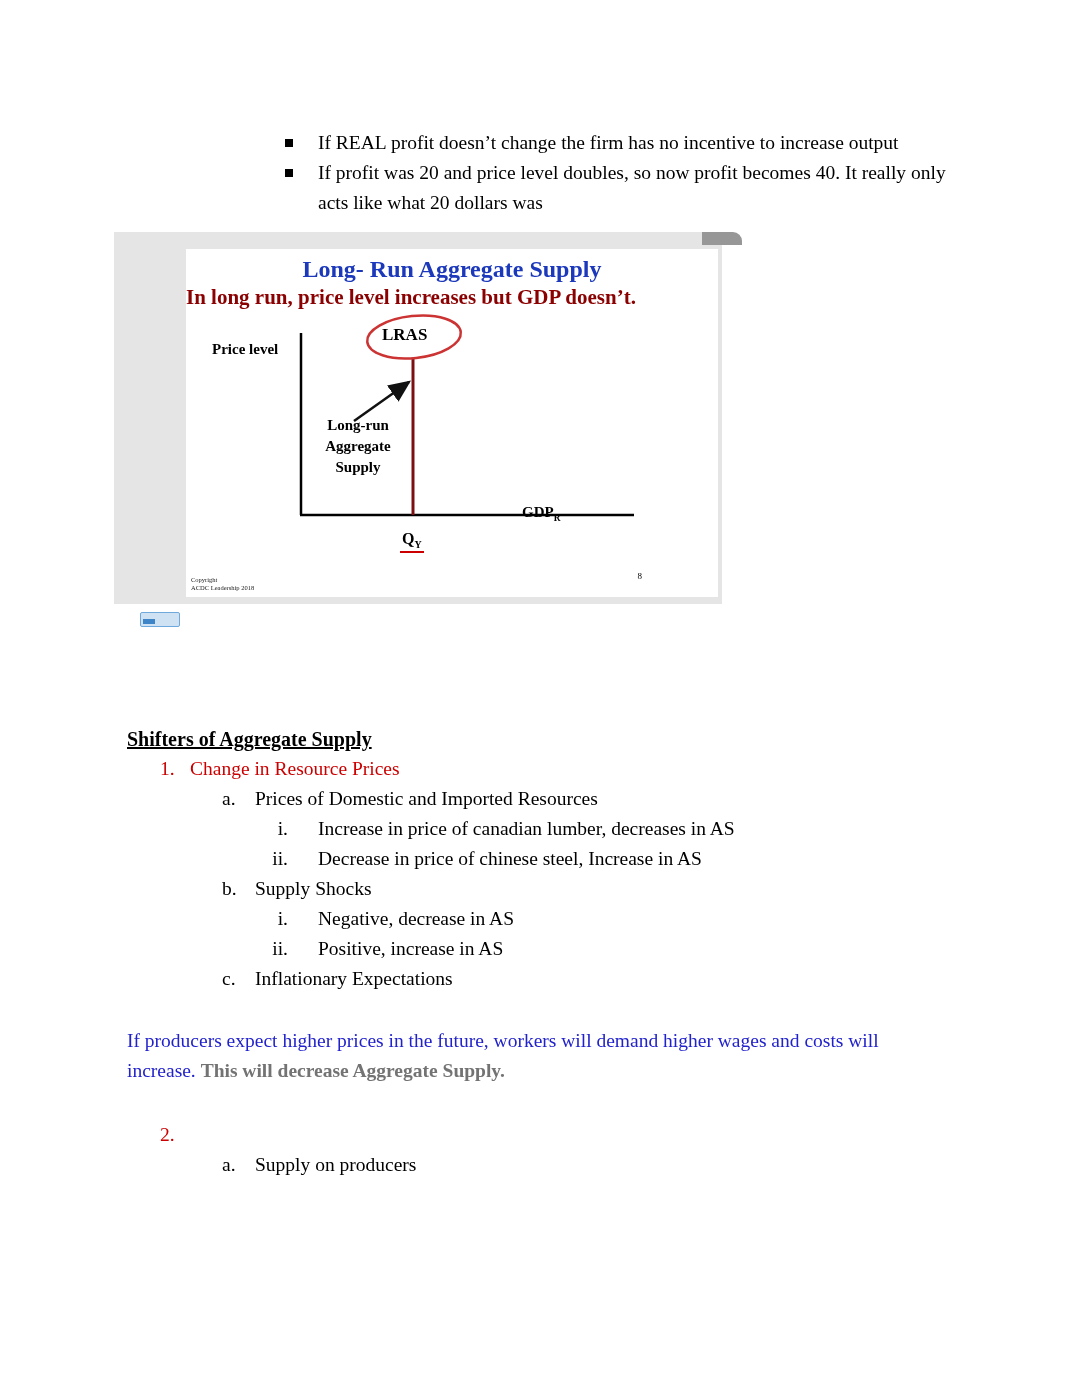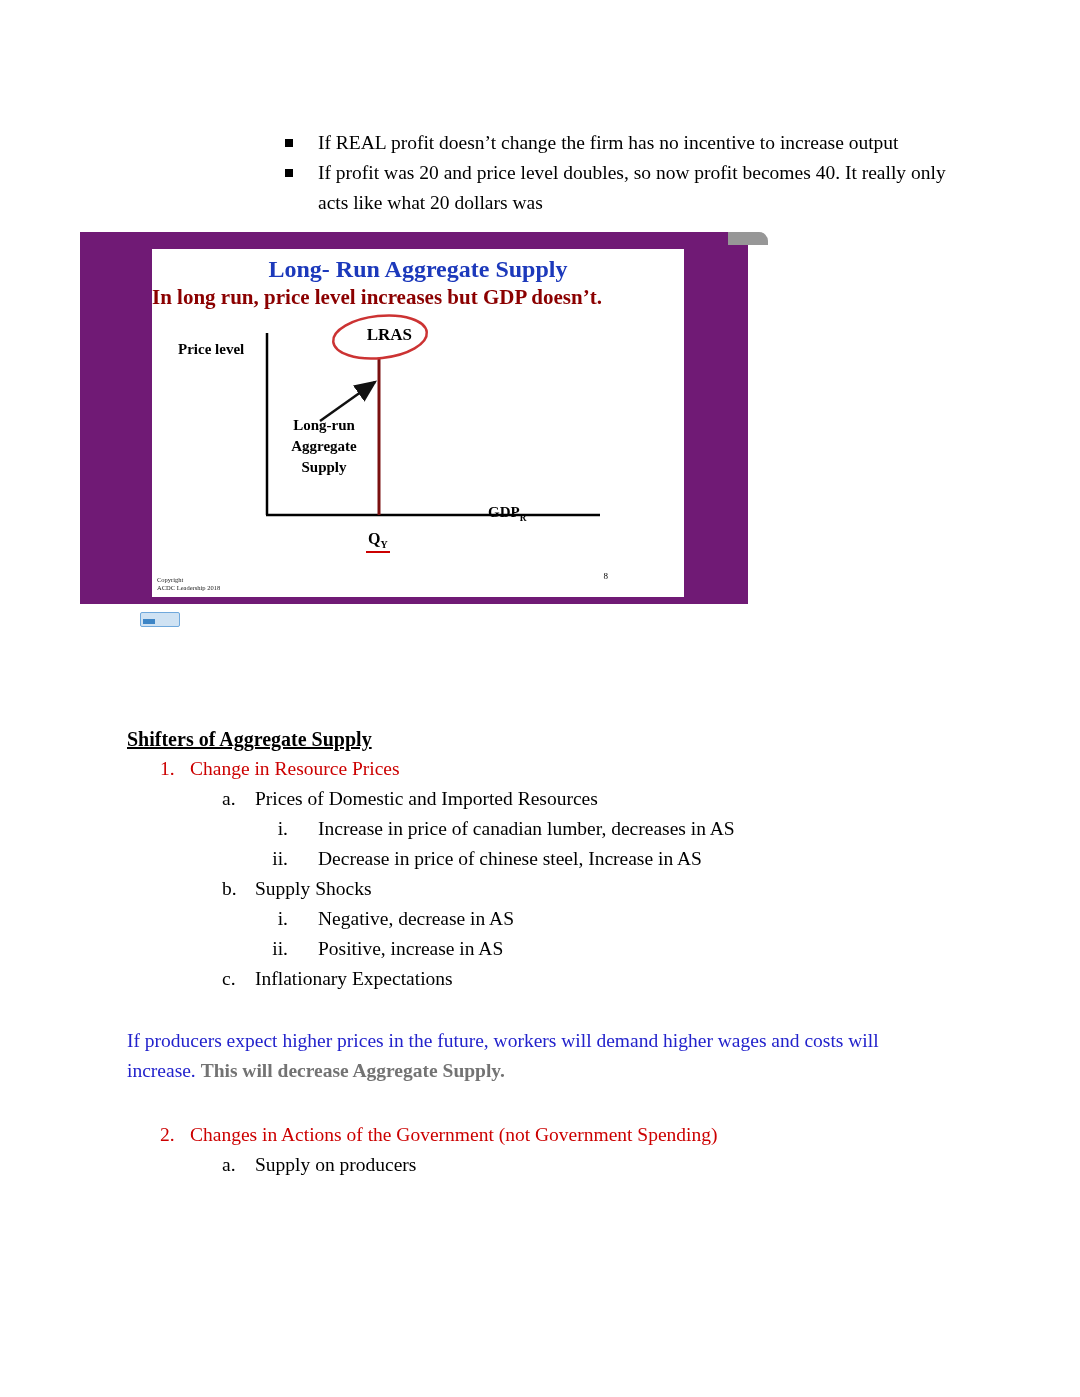--- a/index.html
+++ b/index.html
@@ -9,32 +9,32 @@
     font-size:19.5px; line-height:30px; overflow:hidden;
   }
 
   
   .bullets { list-style:none; margin:0; padding:128px 0 0 285px; }
   .bullet { display:flex; }
   .sq { width:8px; height:8px; background:#000; margin:11px 25px 0 0; flex:none; }
   .btxt { max-width:648px; }
 
   
-  .slide-wrap { margin:14px 0 0 80px; width:668px; height:372px; position:relative; background:#701a75; }
+  .slide-wrap { margin:14px 0 0 114px; width:608px; height:372px; position:relative; background:#e5e5e5; }
   .corner-notch { position:absolute; top:0; right:-20px; width:40px; height:13px;
     background:#979797; border-radius:0 9px 0 0; }
   .slide { position:absolute; left:72px; top:17px; width:532px; height:348px; background:#fff; }
   .slide-title { position:absolute; top:6px; left:0; right:0; text-align:center;
     font-weight:bold; font-size:24px; line-height:28px; color:#1c39bb; }
   .slide-subtitle { position:absolute; top:38px; left:0; right:8px; text-align:left;
     font-weight:bold; font-size:21px; line-height:20px; color:#8b0000; }
   svg.chart { position:absolute; left:0; top:0; }
   .lbl { position:absolute; font-weight:bold; line-height:normal; }
   .price-level { left:26px; top:92px; font-size:15px; }
-  .lras { left:196px; top:76px; width:64px; text-align:right; font-size:17px; }
+  .lras { left:196px; top:76px; width:64px; text-align:left; font-size:17px; }
   .longrun { left:122px; top:166px; width:100px; text-align:center; font-size:15px; line-height:21px; }
   .qy { left:214px; top:267px; font-size:16px; border-bottom:2.5px solid #cc0000; padding:14px 2px 1px; }
   .gdpr { left:336px; top:255px; font-size:15px; }
   sub { font-size:0.62em; }
   .copyright { position:absolute; left:5px; bottom:6px; font-size:6.5px; line-height:7.5px; color:#222; }
   .pagenum { position:absolute; right:76px; bottom:16px; font-size:9px; line-height:normal; }
 
   
   .blue-artifact { margin:8px 0 0 140px; width:38px; height:13px; background:#cfe2f3;
     border:1px solid #6fa8dc; border-radius:2px; position:relative; }
@@ -146,20 +146,19 @@
     <span class="m">c.</span>
     <span>Inflationary Expectations</span>
   </div>
 
   <p class="blue-para">
     <span>If producers expect higher prices in the future, workers will demand higher wages and costs will increase. </span><strong>This will decrease Aggregate Supply.</strong>
   </p>
 
   <div class="row lv1 gap-top">
     <span class="m">2.</span>
-    <span>Changes in Actions of the Government (not Government Spending)</span>
   </div>
   <div class="row lv2">
     <span class="m">a.</span>
     <span>Supply on producers</span>
   </div>
 
 </div>
 
 </body></html>

